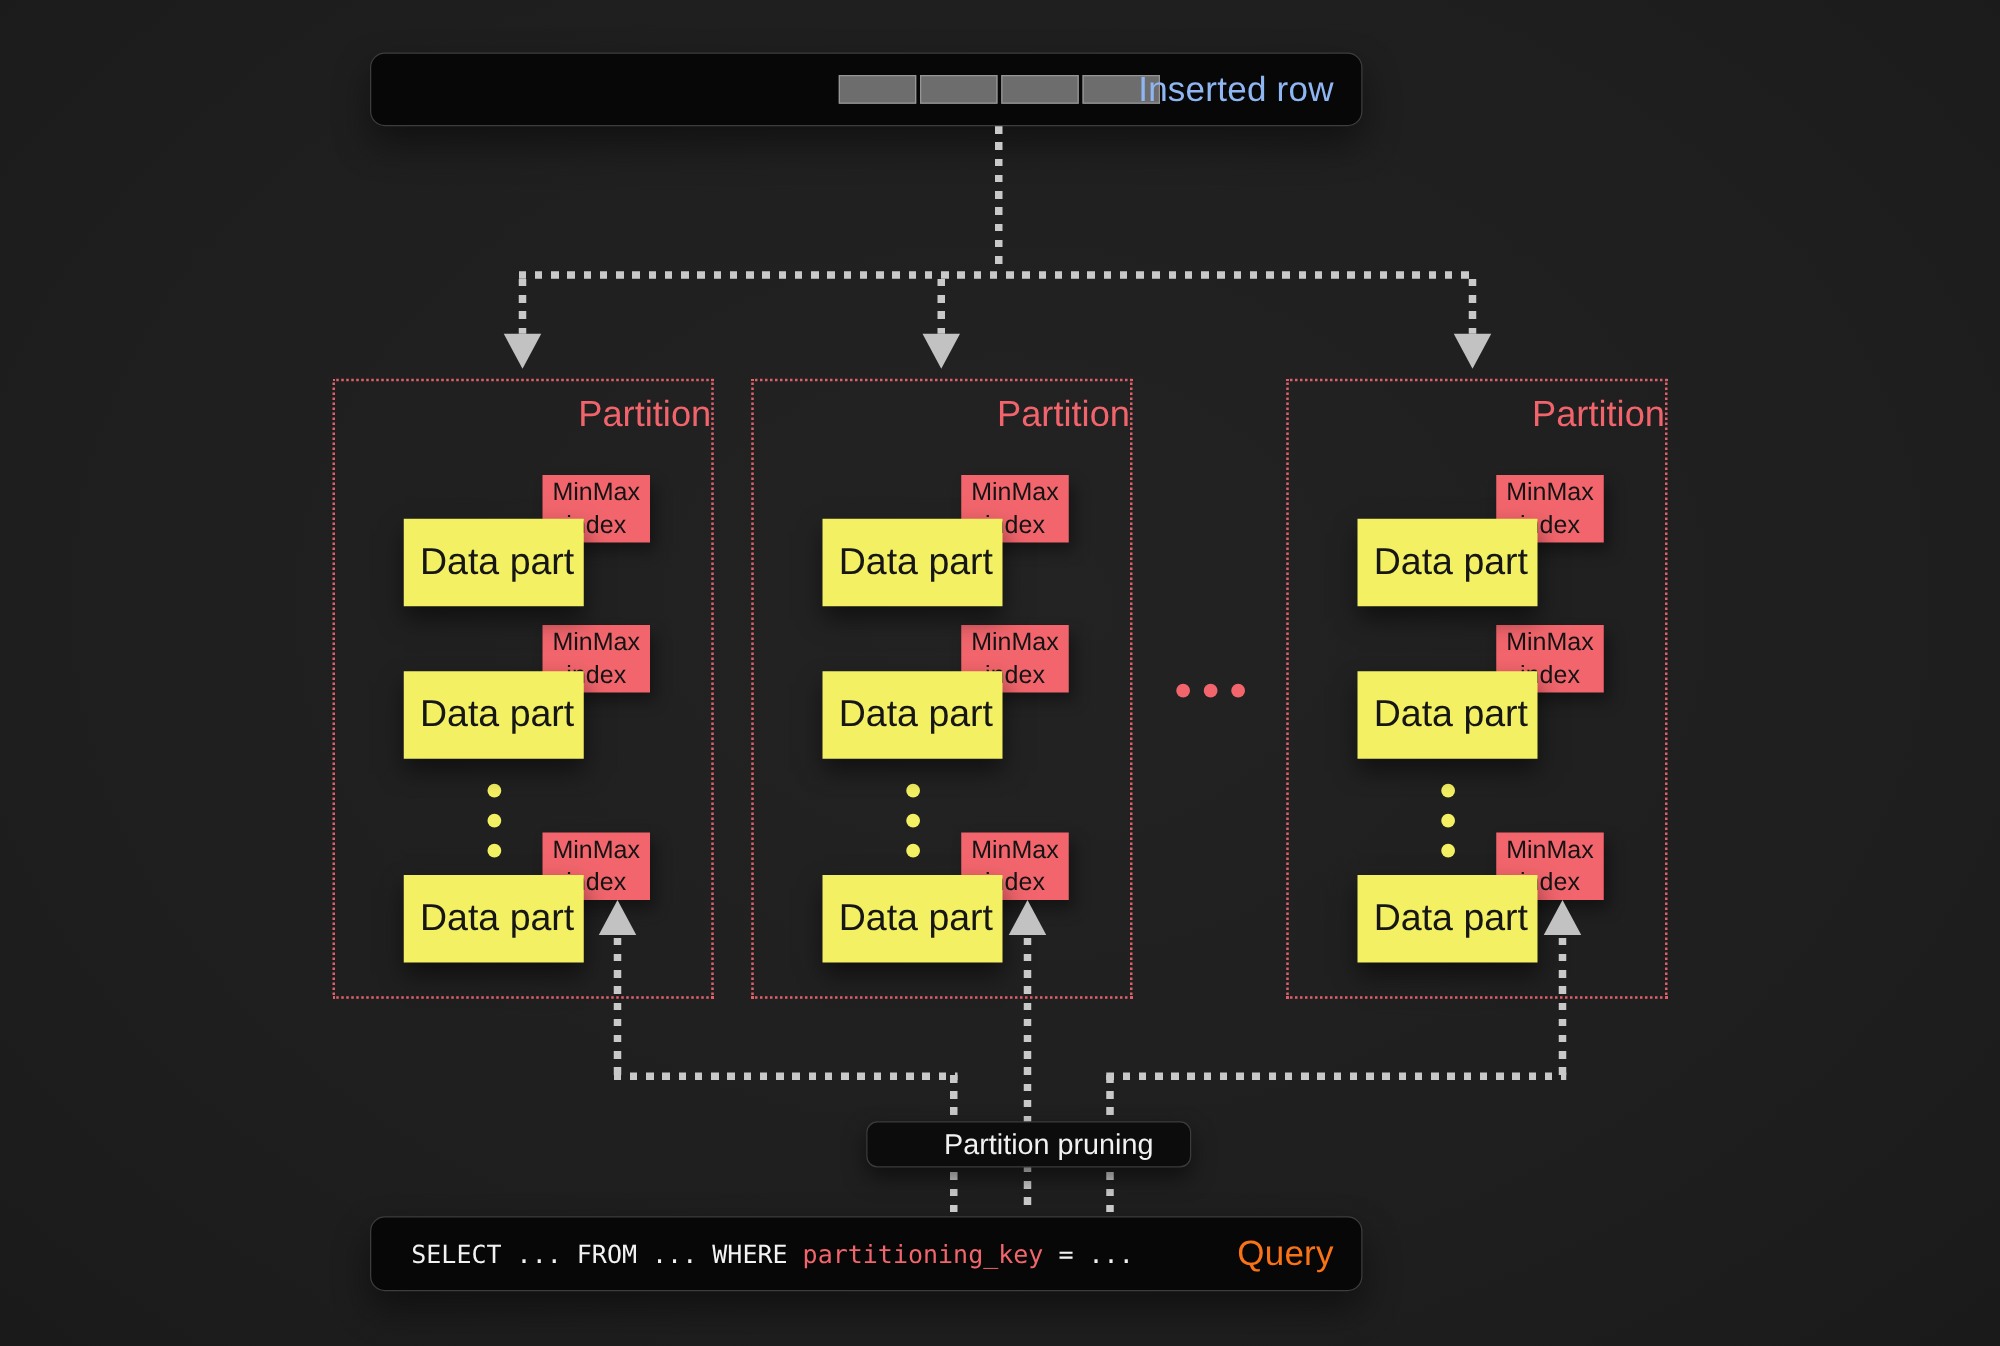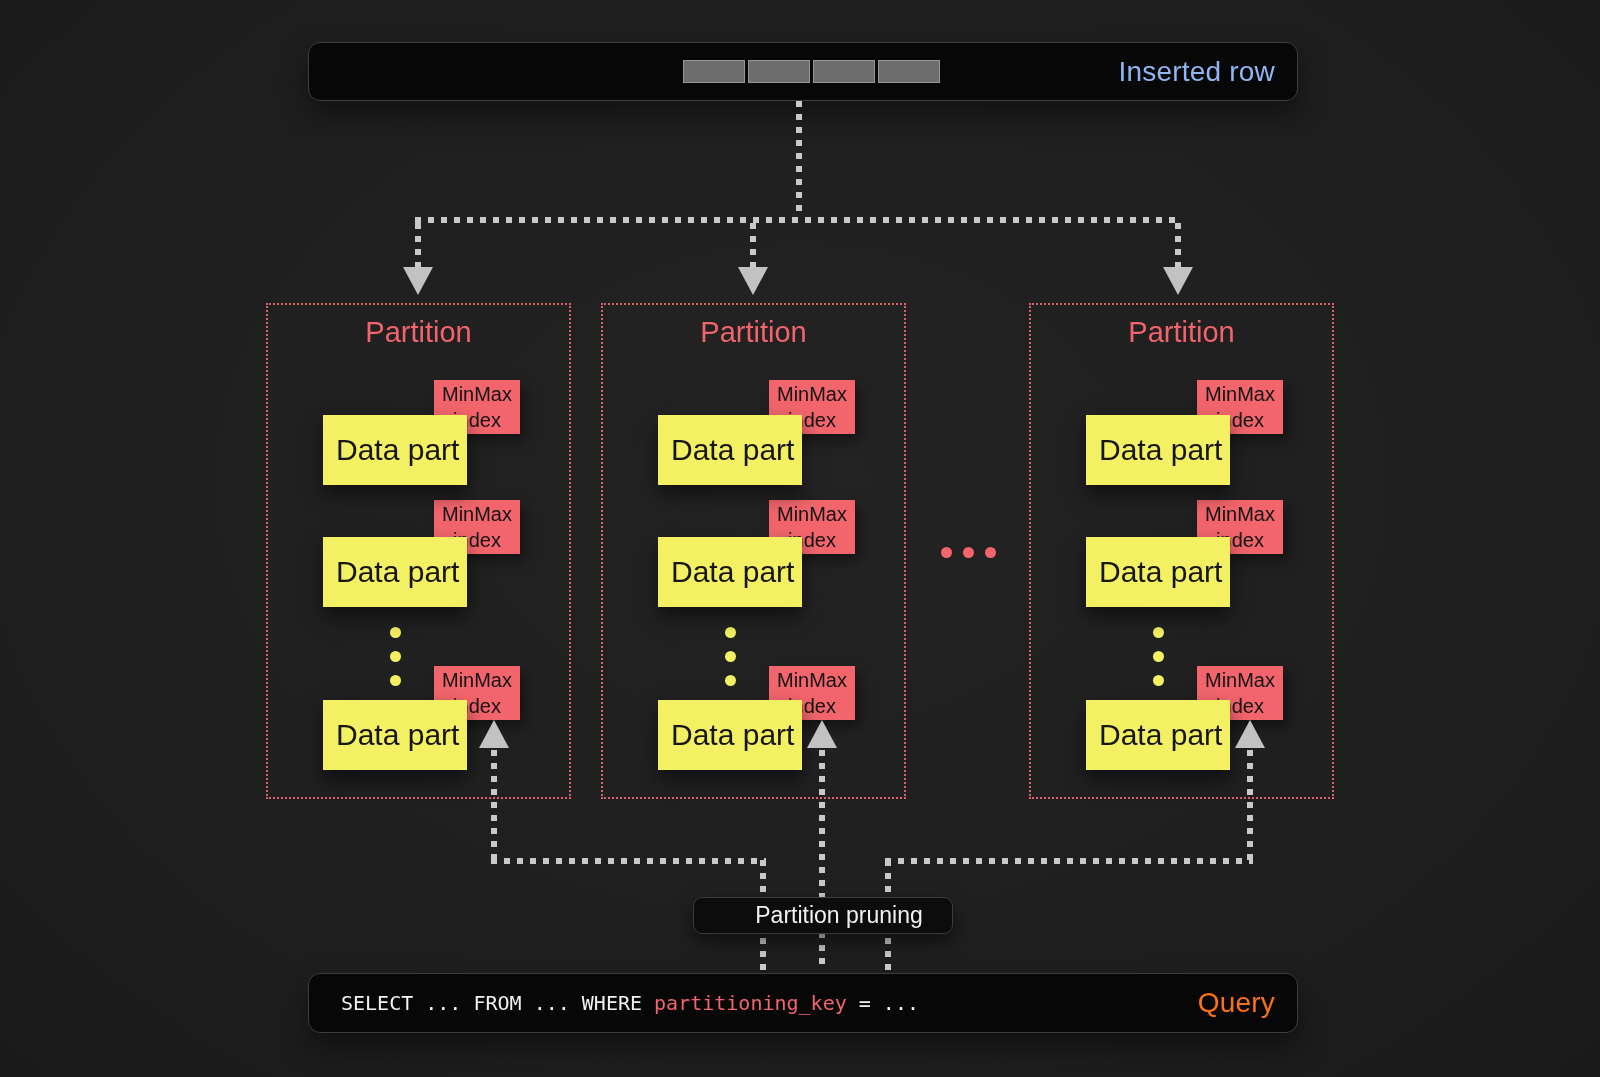--- a/index.html
+++ b/index.html
@@ -10,21 +10,21 @@
     overflow:hidden;
   }
   #stage {
     position:relative; width:1600px; height:1077px;
     background: radial-gradient(ellipse at 50% 45%, #232323 0%, #1e1e1e 70%, #1a1a1a 100%);
     overflow:hidden;
   }
 
   
   .bar {
-    position:absolute; left:308px; width:990px;
+    position:absolute; left:296px; width:794px;
     background:#070707; border:1px solid #3d3d3d; border-radius:12px;
     box-shadow:0 14px 30px rgba(0,0,0,0.45);
     z-index:2;
   }
   #top-bar { top:42px; height:59px; }
   #query-bar { top:973px; height:60px; }
 
   .bar-label-blue {
     position:absolute; right:22px; top:50%; transform:translateY(-50%);
     font-size:28px; color:#8fb6f3; letter-spacing:0.2px;
@@ -79,21 +79,21 @@
   .partition {
     position:absolute; top:303px; width:305px; height:496px;
     border:2px dotted #e0606a; z-index:1;
   }
   .partition.pos-1 { left:266px; }
   .partition.pos-2 { left:601px; }
   .partition.pos-3 { left:1029px; }
 
   .partition-title {
     position:absolute; left:0; right:0; top:11px;
-    text-align:center; color:#f2646c; font-size:29px; font-weight:500;
+    text-align:right; color:#f2646c; font-size:29px; font-weight:500;
   }
 
   .minmax-tag {
     position:absolute; left:166px; width:86px;
     background:#f2656c; color:#141414;
     font-size:20px; line-height:26px; text-align:center; padding:1px 2px;
     z-index:1; box-shadow:5px 7px 12px rgba(0,0,0,0.4);
   }
   .data-part {
     position:absolute; left:55px; width:144px; height:70px;

